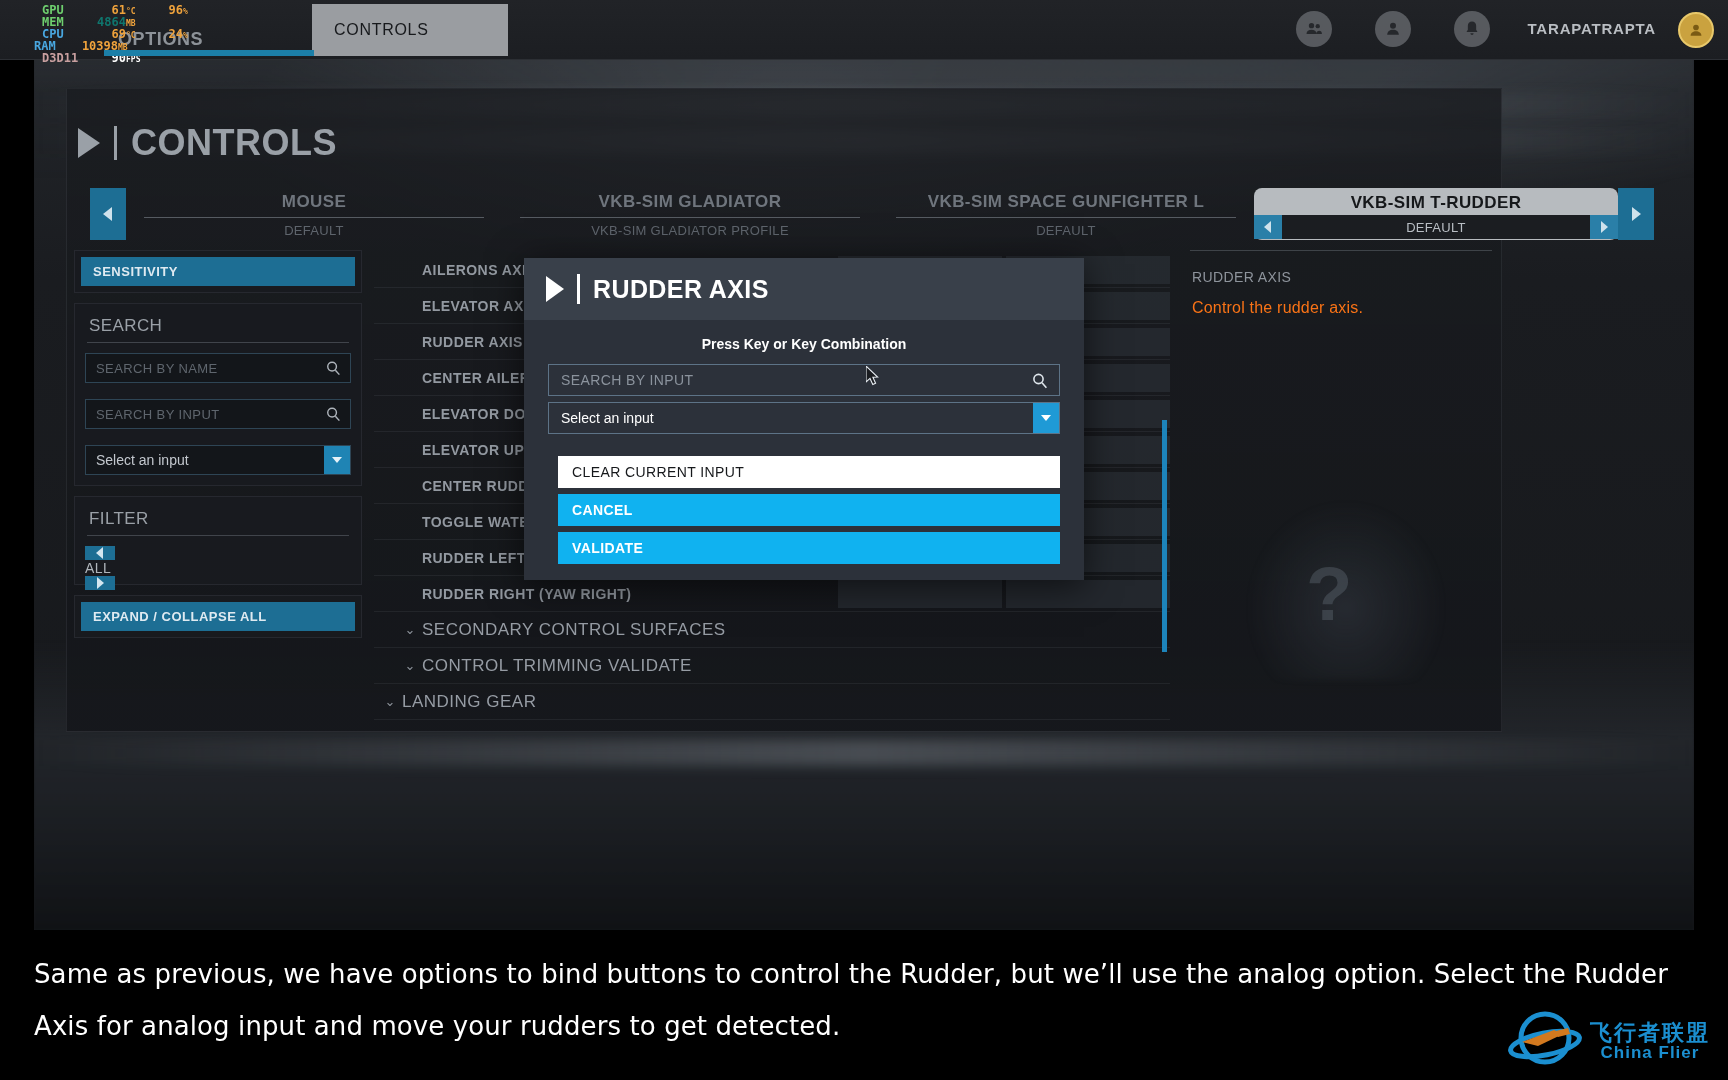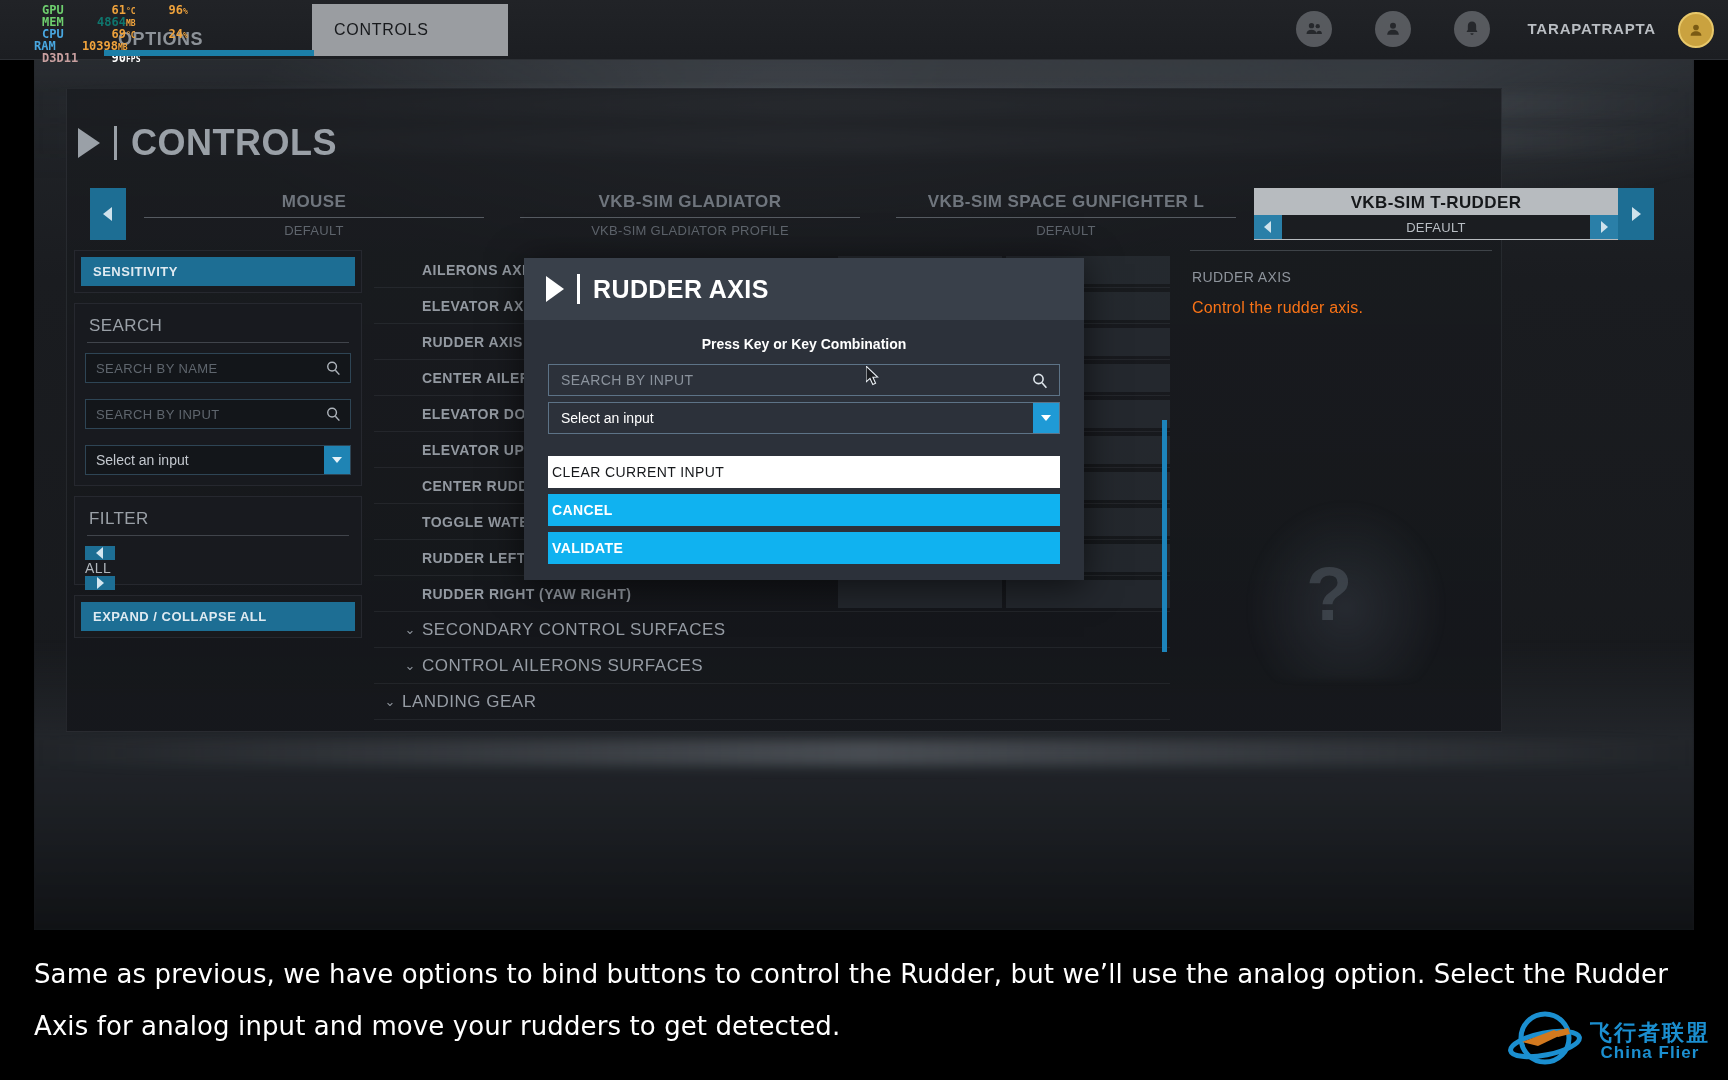--- a/index.html
+++ b/index.html
@@ -111,21 +111,21 @@
     font-size: 17px; font-weight: 700; color: #b4b9bf; letter-spacing: .4px;
     padding-top: 4px; white-space: nowrap; overflow: hidden; text-overflow: ellipsis;
   }
   .devtab .hr { height: 1px; background: rgba(160,168,178,.45); margin: 5px 12px 0; }
   .devtab .sub {
     font-size: 13px; color: #9096a0; letter-spacing: .3px; padding-top: 5px;
     white-space: nowrap; overflow: hidden; text-overflow: ellipsis;
   }
   .devtab.dim .nm { color: #6f757d; }
   .devtab.dim .sub { color: #5e646c; }
-  .devtab.active { background: #b7bbbf; padding: 0; }
+  .devtab.active { background: #b7bbbf; padding: 0; border-radius: 8px; }
   .devtab.active .nm { color: #16181b; padding-top: 5px; font-size: 17px; }
   .devtab.active .subrow {
     display: flex; height: 24px; background: #1b1d21; margin-top: 2px; align-items: stretch;
   }
   .devtab.active .sa {
     width: 28px; background: #2a7fa8; display:flex;align-items:center;justify-content:center;
   }
   .devtab.active .sa svg { fill:#cfe2ec; }
   .devtab.active .sv {
     flex: 1; display: flex; align-items: center; justify-content: center;
@@ -233,22 +233,22 @@
     position: relative; height: 32px; background: #2c313a;
     border: 1px solid rgba(126,160,186,.6); display: flex; align-items: center; padding-left: 12px;
   }
   .m-select .val { font-size: 14px; color: #ffffff; }
   .m-select .dd {
     position: absolute; right: 0; top: 0; width: 26px; height: 30px; background: #1f9ad6;
     display: flex; align-items: center; justify-content: center;
   }
   .m-actions { position: absolute; left: 24px; right: 24px; top: 198px; }
   .m-btn {
-    height: 32px; display: flex; align-items: center; padding-left: 4px;
-    font-size: 14px; letter-spacing: .4px; margin-bottom: 6px; cursor: pointer;
+    height: 32px; display: flex; align-items: center; padding-left: 14px;
+    font-size: 14px; letter-spacing: .4px; margin-bottom: 6px; cursor: pointer; margin-left: 10px;
   }
   .m-btn.white { background: #ffffff; color: #16181b; }
   .m-btn.cyan  { background: #10b2f0; color: #ffffff; font-weight: 700; }
   .cursor { position: absolute; left: 866px; top: 366px; z-index: 55; }
 
   
   .caption {
     position: absolute; left: 0; top: 930px; width: 1728px; height: 150px; background: #000;
   }
   .caption p {
@@ -535,21 +535,21 @@
       </div>
     </div>
 
     <div class="grow lvl1">
       <div class="cv">⌄</div>
       <div class="nm">SECONDARY CONTROL SURFACES</div>
     </div>
 
     <div class="grow lvl1">
       <div class="cv">⌄</div>
-      <div class="nm">CONTROL AILERONS SURFACES</div>
+      <div class="nm">CONTROL TRIMMING VALIDATE</div>
     </div>
 
     <div class="grow lvl0">
       <div class="cv">⌄</div>
       <div class="nm">LANDING GEAR</div>
     </div>
 
   </div>
   <div class="scrollbar"></div>
 

